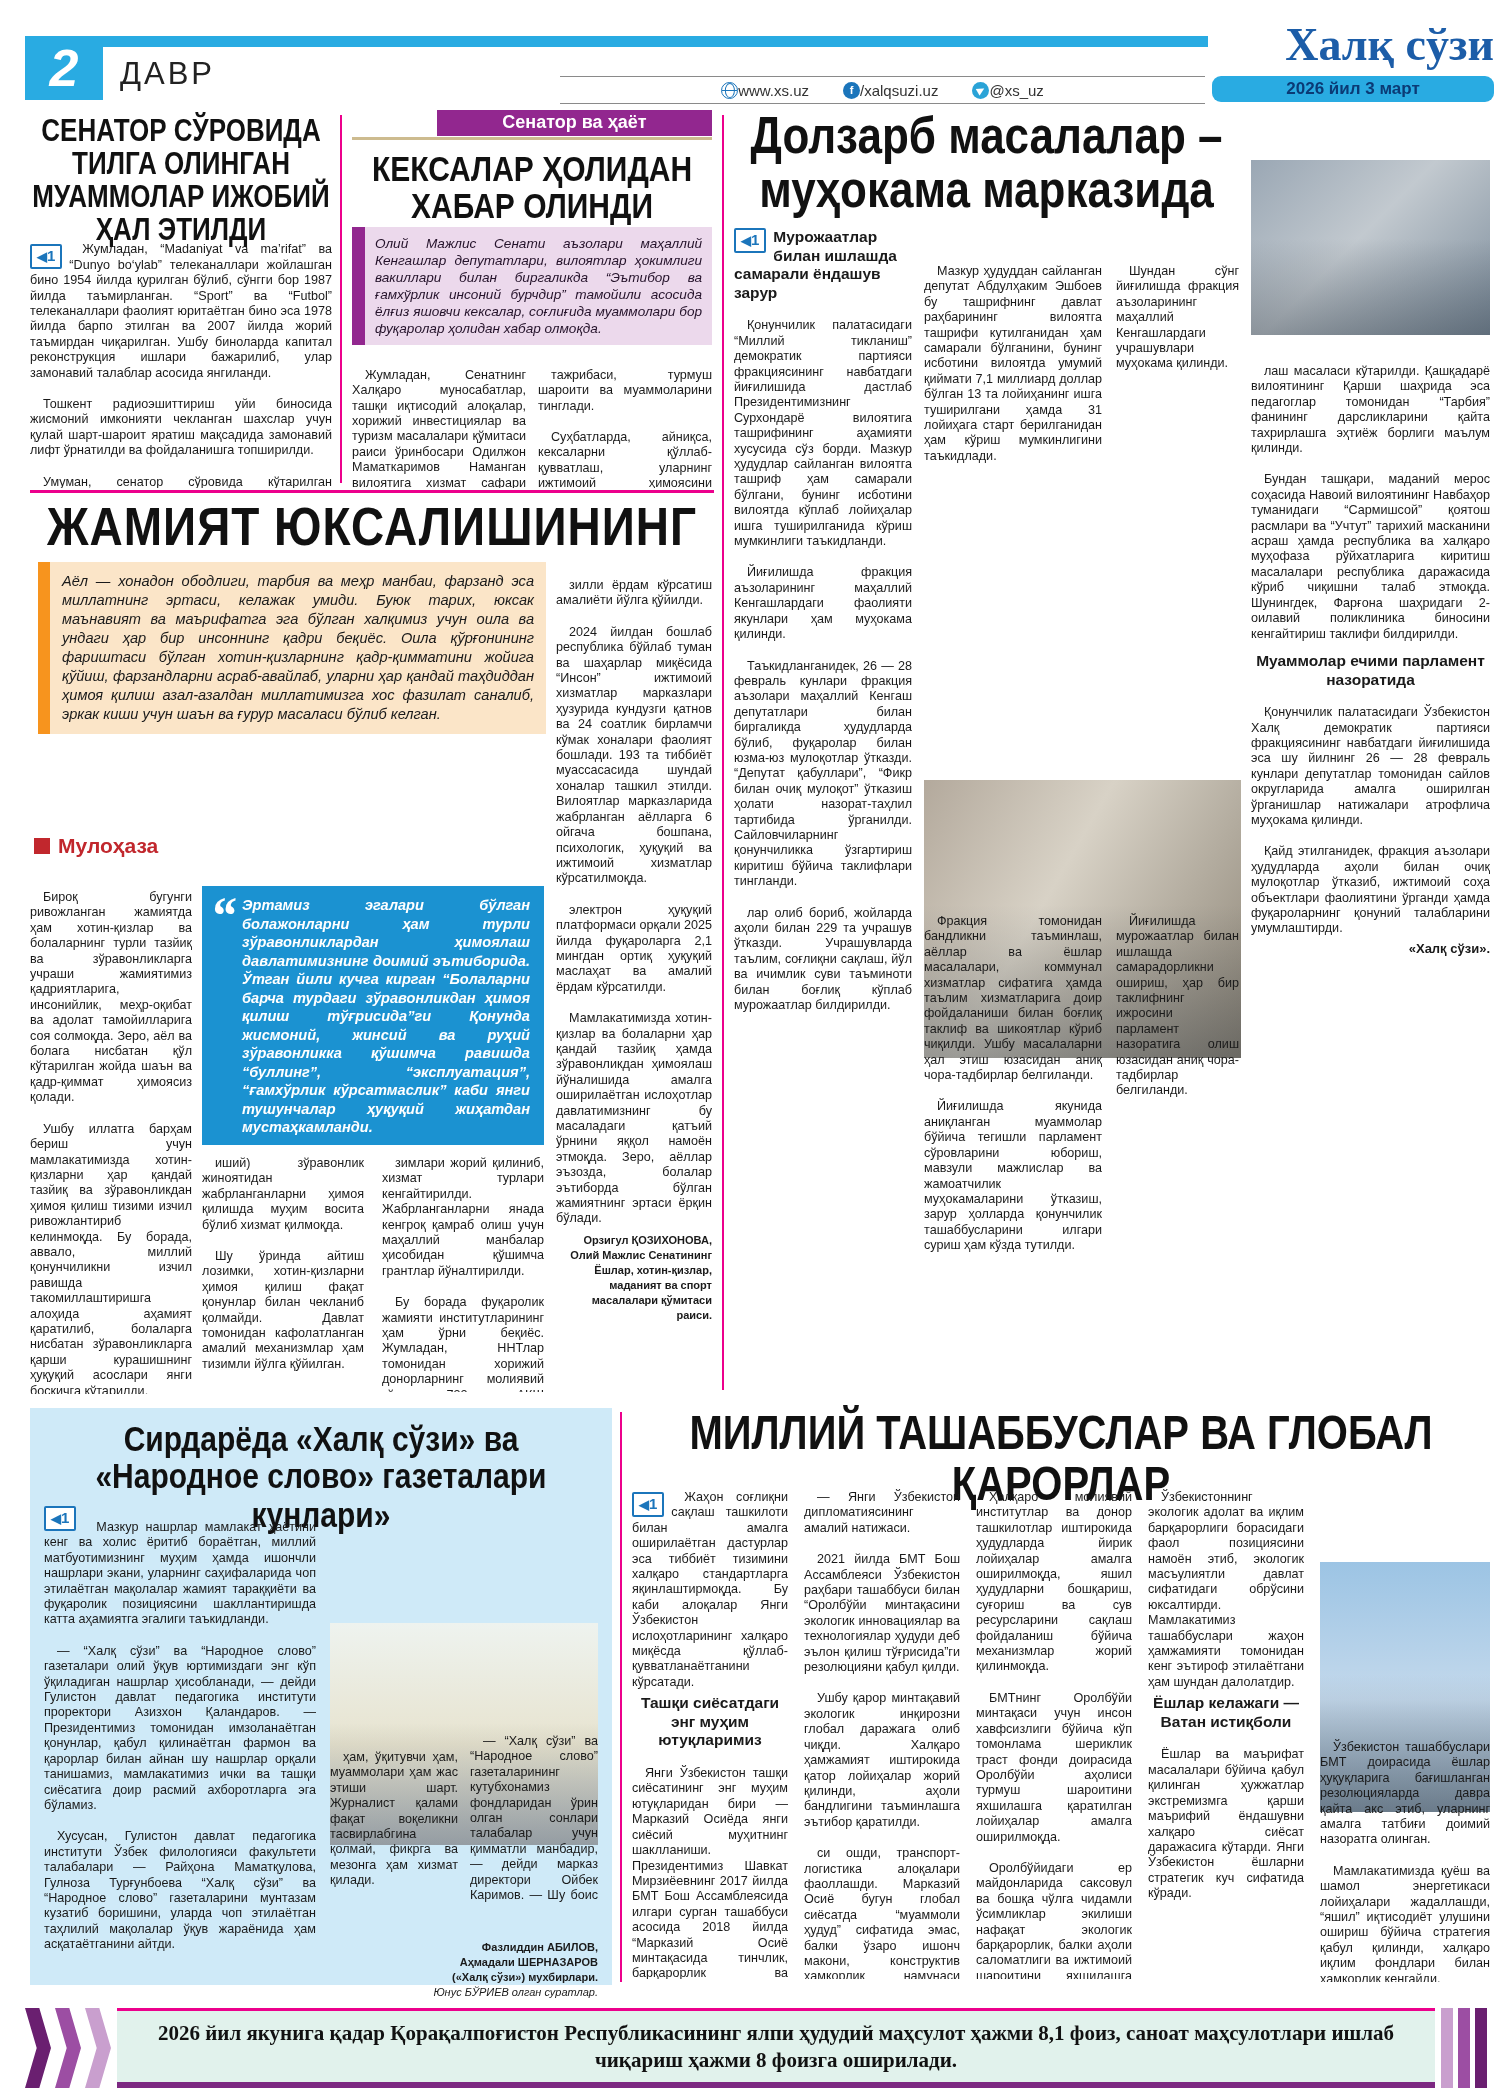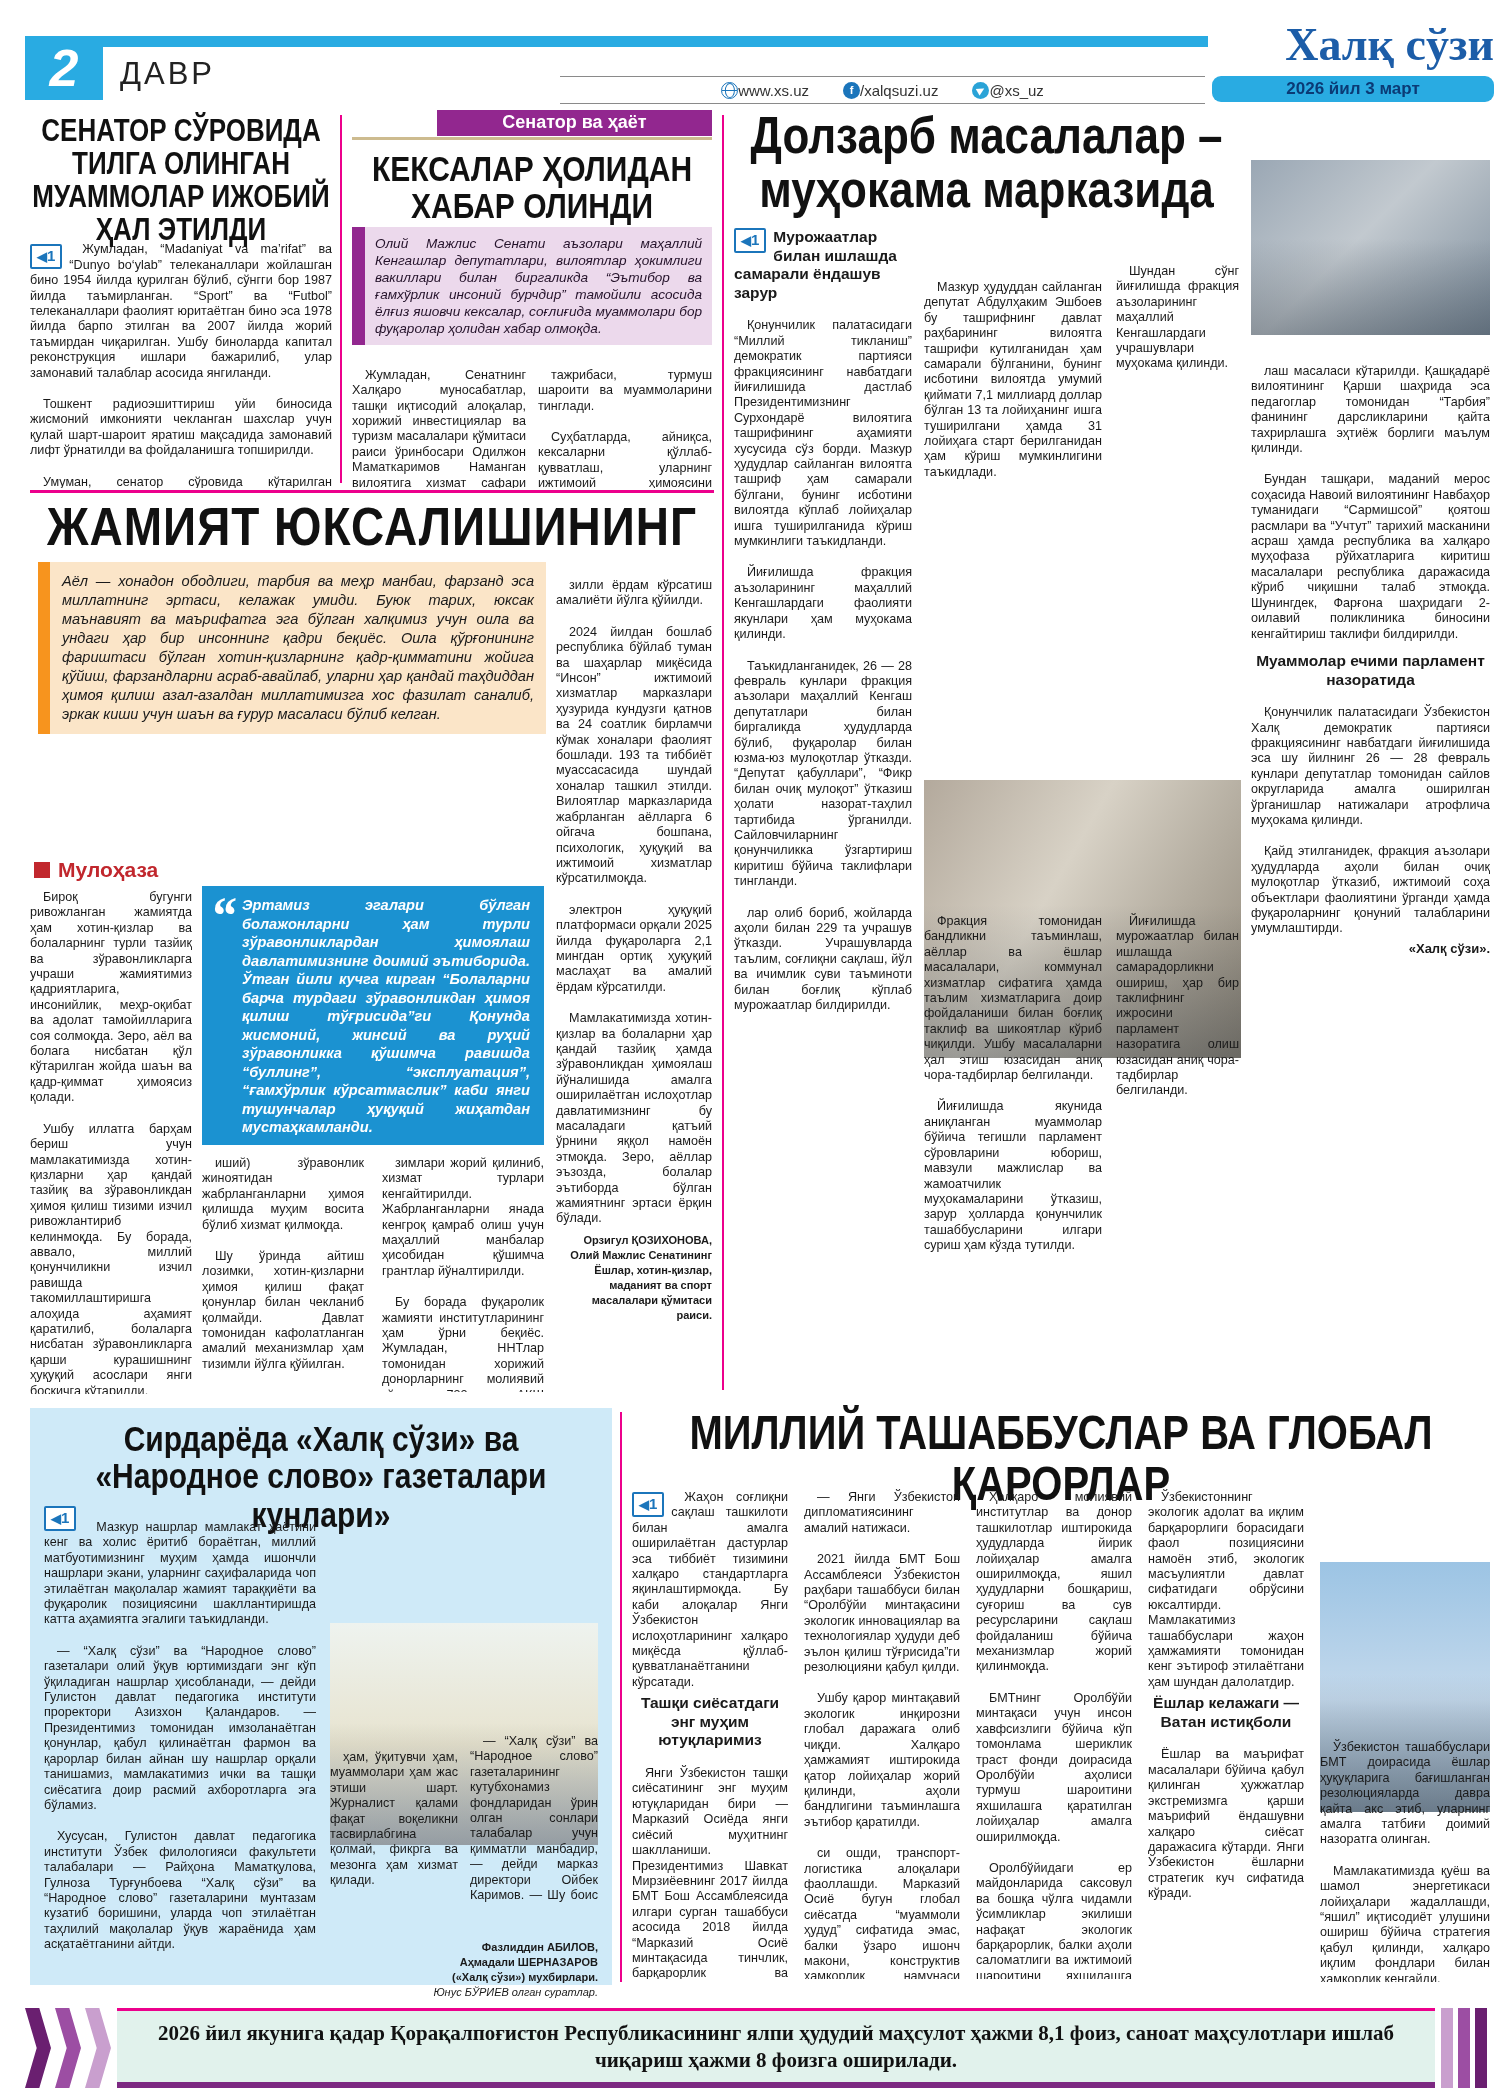--- a/index.html
+++ b/index.html
@@ -147,21 +147,21 @@
       <div class="body-txt">
         <p>Қонунчилик палатасидаги “Миллий тикланиш” демократик партияси фракциясининг навбатдаги йиғилишида дастлаб Президентимизнинг Сурхондарё вилоятига ташрифининг аҳамияти хусусида сўз борди. Мазкур ҳудудлар сайланган вилоятга ташриф ҳам самарали бўлгани, бунинг исботини вилоятда кўплаб лойиҳалар ишга туширилганида кўриш мумкинлиги таъкидланди.</p>
         <p>Йиғилишда фракция аъзоларининг маҳаллий Кенгашлардаги фаолияти якунлари ҳам муҳокама қилинди.</p>
       </div>
       <div class="body-txt" style="margin-top:6px;">
         <p>Таъкидланганидек, 26 — 28 февраль кунлари фракция аъзолари маҳаллий Кенгаш депутатлари билан биргаликда ҳудудларда бўлиб, фуқаролар билан юзма-юз мулоқотлар ўтказди. “Депутат қабуллари”, “Фикр билан очиқ мулоқот” ўтказиш ҳолати назорат-таҳлил тартибида ўрганилди. Сайловчиларнинг қонунчиликка ўзгартириш киритиш бўйича таклифлари тингланди.</p>
         <p>лар олиб бориб, жойларда аҳоли билан 229 та учрашув ўтказди. Учрашувларда таълим, соғлиқни сақлаш, йўл ва ичимлик суви таъминоти билан боғлиқ кўплаб мурожаатлар билдирилди.</p>
       </div>
     </div>
 
-    <div class="abs colblock body-txt" style="left:190px;top:156px;width:178px;height:348px;">
+    <div class="abs colblock body-txt" style="left:190px;top:140px;width:178px;height:348px;">
       <p>Мазкур ҳудуддан сайланган депутат Абдулҳаким Эшбоев бу ташрифнинг давлат раҳбарининг вилоятга ташрифи кутилганидан ҳам самарали бўлганини, бунинг исботини вилоятда умумий қиймати 7,1 миллиард доллар бўлган 13 та лойиҳанинг ишга туширилгани ҳамда 31 лойиҳага старт берилганидан ҳам кўриш мумкинлигини таъкидлади.</p>
     </div>
 
     <div class="abs colblock body-txt" style="left:382px;top:140px;width:123px;height:348px;">
       <p>Шундан сўнг йиғилишда фракция аъзоларининг маҳаллий Кенгашлардаги учрашувлари муҳокама қилинди.</p>
     </div>
 
     <div class="abs photo warm" style="left:190px;top:497px;width:317px;height:278px;"></div>
 
     <div class="abs colblock body-txt" style="left:190px;top:790px;width:178px;height:488px;">
@@ -189,21 +189,21 @@
 
   <div class="abs hrule" style="left:30px;top:490px;width:684px;"></div>
   <div class="abs" style="left:30px;top:498px;width:684px;height:900px;">
     <div class="headline cond" style="font-size:46px;letter-spacing:1px;">ЖАМИЯТ ЮКСАЛИШИНИНГ АСЛ МЕЗОНИ</div>
 
     <div class="abs peachbox" style="left:8px;top:64px;width:508px;">
       <div class="bar"></div>
       <div class="txt">Аёл — хонадон ободлиги, тарбия ва меҳр манбаи, фарзанд эса миллатнинг эртаси, келажак умиди. Буюк тарих, юксак маънавият ва маърифатга эга бўлган халқимиз учун оила ва ундаги ҳар бир инсоннинг қадри беқиёс. Оила қўрғонининг фариштаси бўлган хотин-қизларнинг қадр-қимматини жойига қўйиш, фарзандларни асраб-авайлаб, уларни ҳар қандай таҳдиддан ҳимоя қилиш азал-азалдан миллатимизга хос фазилат саналиб, эркак киши учун шаън ва ғурур масаласи бўлиб келган.</div>
     </div>
 
-    <div class="abs tag" style="left:4px;top:336px;margin-top:24px;">
+    <div class="abs tag" style="left:4px;top:336px;">
       <span class="sq"></span>
       <span>Мулоҳаза</span>
     </div>
 
     <div class="abs colblock body-txt" style="left:0;top:376px;width:162px;height:520px;">
       <p>Бироқ бугунги ривожланган жамиятда ҳам хотин-қизлар ва болаларнинг турли тазйиқ ва зўравонликларга учраши жамиятимиз қадриятларига, инсонийлик, меҳр-оқибат ва адолат тамойилларига соя солмоқда. Зеро, аёл ва болага нисбатан қўл кўтарилган жойда шаън ва қадр-қиммат ҳимоясиз қолади.</p>
       <p>Ушбу иллатга барҳам бериш учун мамлакатимизда хотин-қизларни ҳар қандай тазйиқ ва зўравонликдан ҳимоя қилиш тизими изчил ривожлантириб келинмоқда. Бу борада, аввало, миллий қонунчиликни изчил равишда такомиллаштиришга алоҳида аҳамият қаратилиб, болаларга нисбатан зўравонликларга қарши курашишнинг ҳуқуқий асослари янги босқичга кўтарилди.</p>
       <p>Шу маънода, Олий Мажлис Сенати ташаббуси билан ишлаб чиқилган ва 2019 йилда имзоланган “Хотин-қизларни тазйиқ ва зўравонликдан ҳимоя қилиш тўғрисида”ги Қонун мазкур соҳада мустаҳкам ҳуқуқий пойдевор бўлди, дейиш мумкин.</p>
 
     </div>

